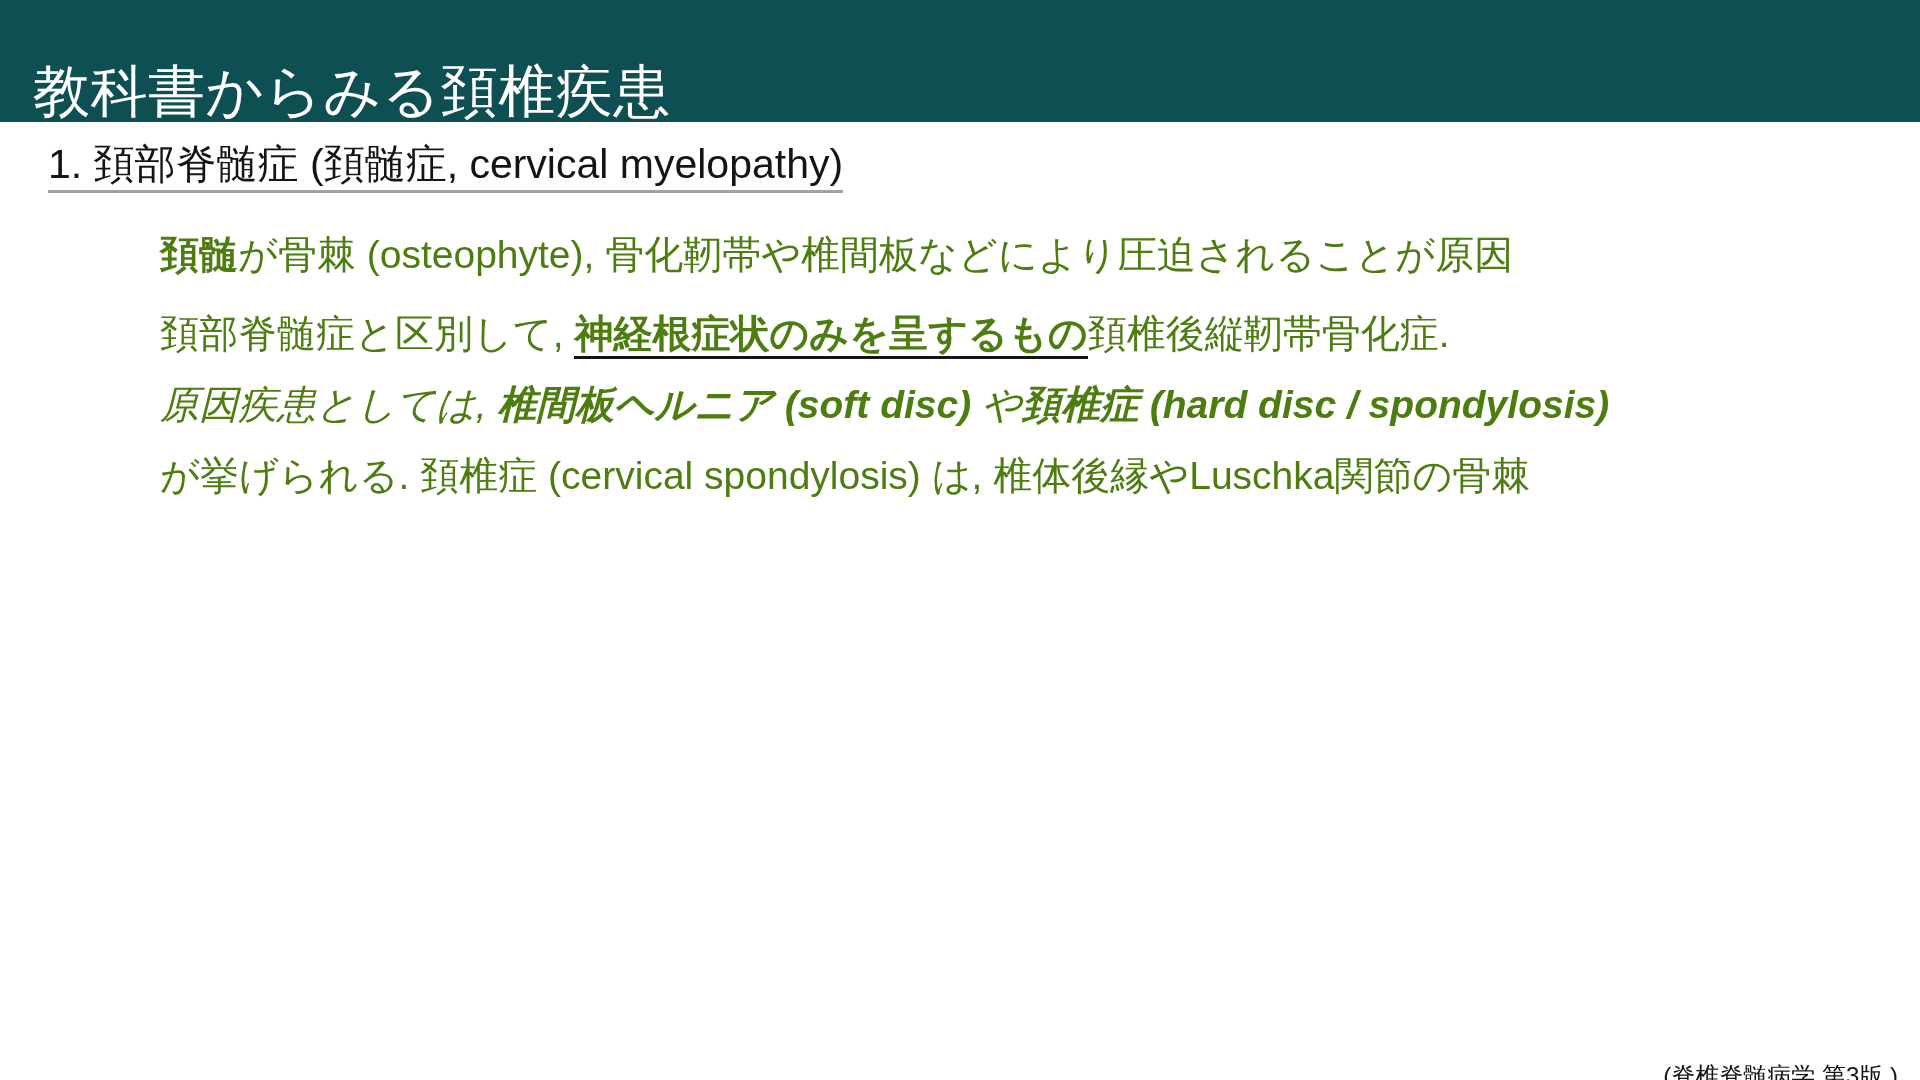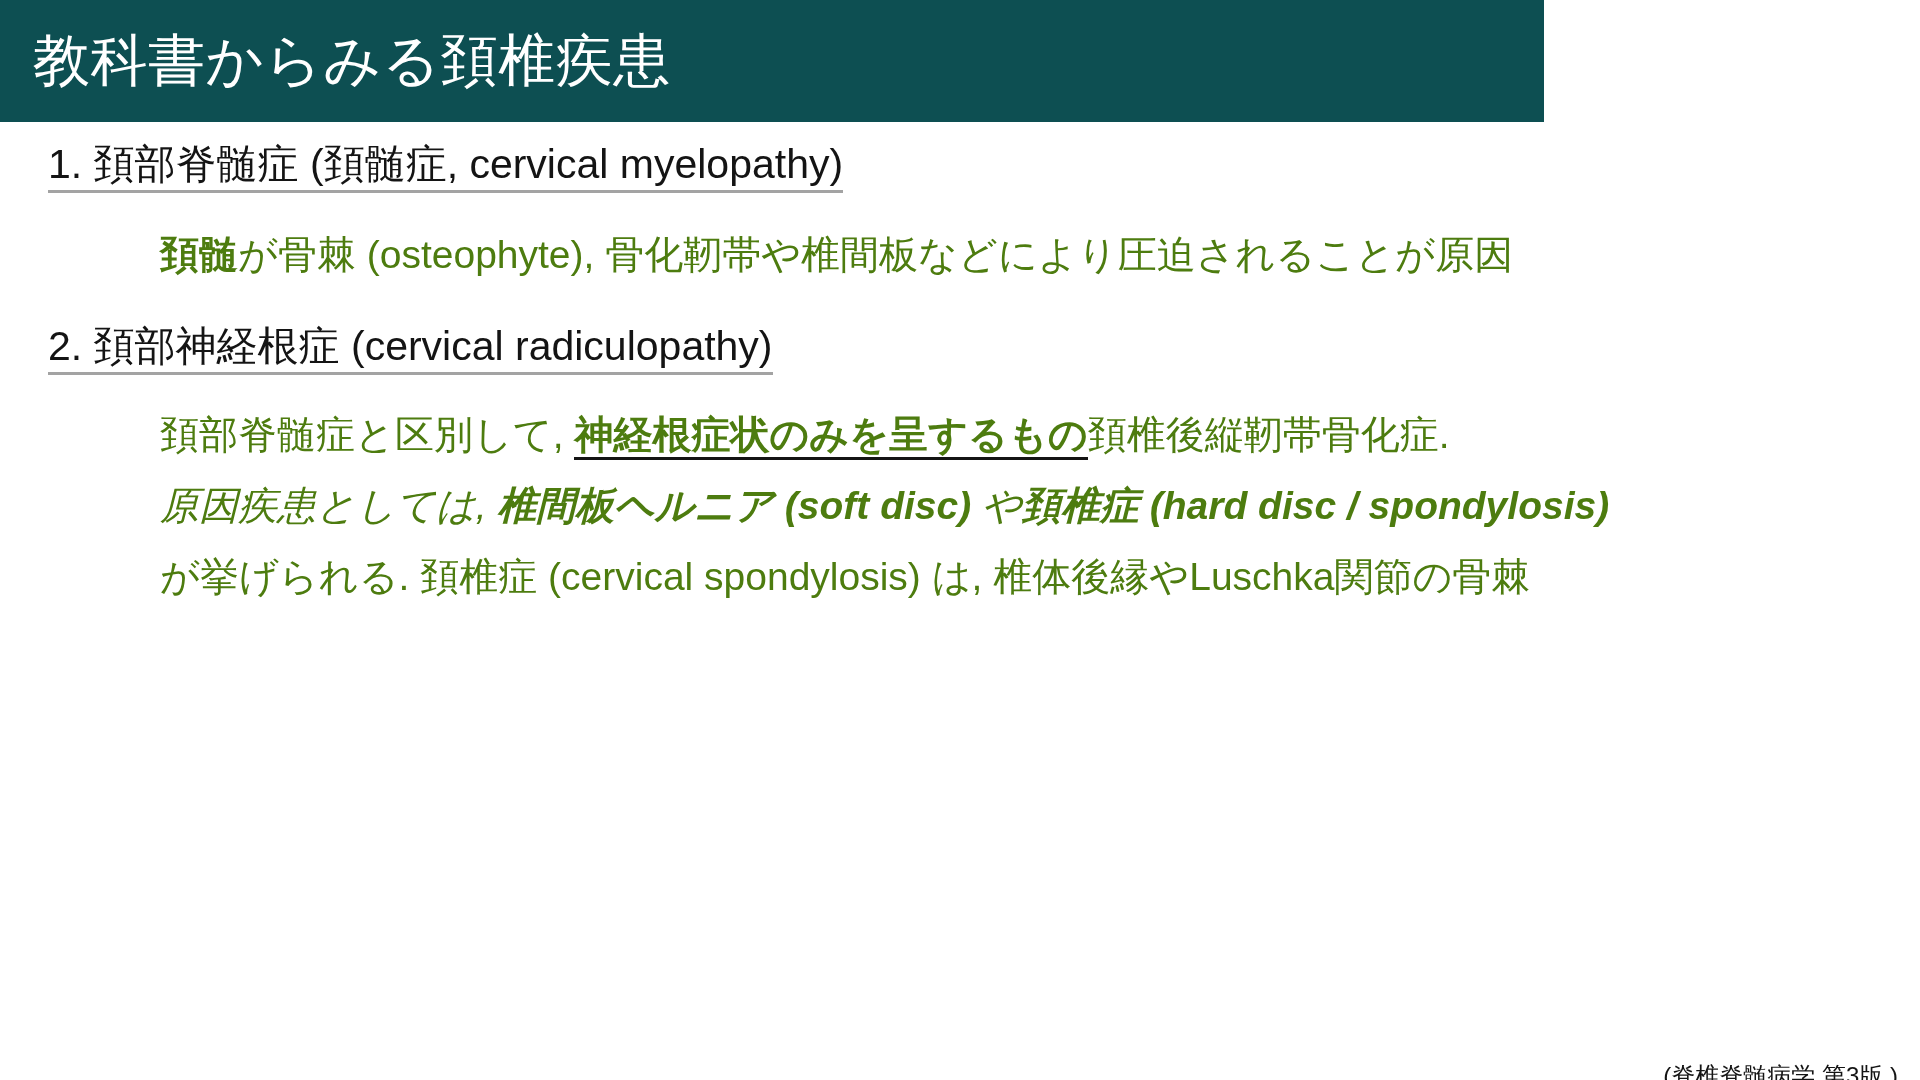--- a/index.html
+++ b/index.html
@@ -10,25 +10,25 @@
     width: 1920px;
     height: 1080px;
     background: #ffffff;
     font-family: "Liberation Sans", "DejaVu Sans", sans-serif;
     overflow: hidden;
     position: relative;
   }
 
   
   .title-bar {
-    width: 1544px;
+    width: 1920px;
     height: 122px;
     background: #0d4f52;
     display: flex;
-    align-items: center;
+    align-items: flex-end;
     box-sizing: border-box;
     padding-left: 33px;
   }
   .title-text {
     color: #ffffff;
     font-size: 57px;
     line-height: 1.05;
     letter-spacing: 0.5px;
     font-weight: 400;
     white-space: nowrap;
@@ -117,23 +117,20 @@
     </div>
 
     <div class="para">
       <div class="para-line sec1-l1">
         <span class="b">頚髄</span><span>が骨棘 (osteophyte), 骨化靭帯や椎間板などにより圧迫されることが原因</span>
       </div>
     </div>
   </div>
 
   <div class="section">
-    <div class="heading-row sec2-heading">
-      <span class="section-heading">2. 頚部神経根症 (cervical radiculopathy)</span>
-    </div>
 
     <div class="para">
       <div class="para-line sec2-l1">
         <span>頚部脊髄症と区別して, </span><span class="bu">神経根症状のみを呈するもの</span><span>頚椎後縦靭帯骨化症.</span>
       </div>
       <div class="para-line sec2-l2">
         <span>原因疾患としては, </span><span class="b">椎間板ヘルニア (soft disc)</span><span> や</span><span class="b">頚椎症 (hard disc / spondylosis)</span>
       </div>
       <div class="para-line sec2-l3">
         <span>が挙げられる. 頚椎症 (cervical spondylosis) は, 椎体後縁やLuschka関節の骨棘</span>

